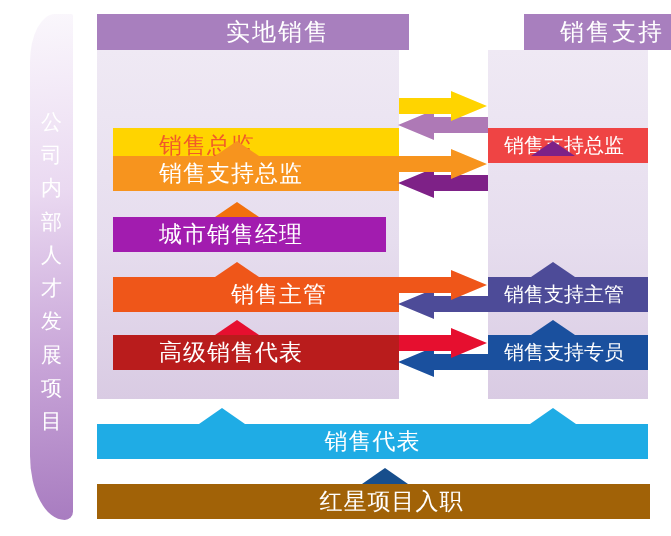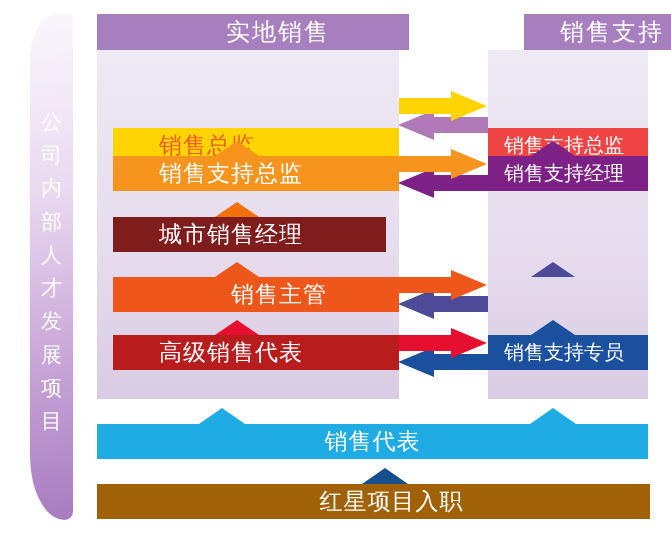--- a/index.html
+++ b/index.html
@@ -35,21 +35,21 @@
     position:absolute;height:35px;display:flex;align-items:center;z-index:10;
     color:#ffffff;font-size:23px;letter-spacing:1px;white-space:nowrap;
   }
   .bar.lbar{left:113px;width:286px;padding-left:46px;box-sizing:border-box;}
   .bar.lbar.short{width:273px;}
   .bar.rbar{left:488px;width:160px;padding-left:16px;box-sizing:border-box;font-size:20px;letter-spacing:0;}
   .bar.bbar{left:97px;width:551px;justify-content:center;}
   .y98{top:98px;margin-top:30px;} .y156{top:156px;} .y217{top:217px;} .y277{top:277px;} .y335{top:335px;}
   .c-yellow{background:#ffd400;color:#f15a29;}
   .c-orange{background:#f7941e;}
-  .c-dkorange{background:#7f1d1d;text-align:right;}
+  .c-dkorange{background:#a21caf;text-align:right;}
   .c-vermilion{background:#ef5619;justify-content:center;}
   .c-red{background:#b91c1c;}
   .c-mauve{background:#ef4444;}
   .c-purple{background:#7e2187;}
   .c-indigo{background:#4d4b98;}
   .c-blue{background:#1a509e;}
   .c-ltblue{background:#1face5;}
   .c-navy{background:#a16207;font-family:Liberation Serif, serif;}
   
   .up{
@@ -129,22 +129,22 @@
   </div>
 
   <div class="up o" style="left:215px;top:141px;"></div>
   <div class="up dko" style="left:215px;top:202px;"></div>
   <div class="up v" style="left:215px;top:262px;"></div>
   <div class="up r" style="left:215px;top:320px;"></div>
 
   <div class="bar rbar c-mauve y98">
     <span>销售支持总监</span>
   </div>
-  <div class="bar rbar c-purple y156">
-    <span>销售支持经理</span>
+  <div class="bar rbar c-indigo y277">
+    <span>销售支持主管</span>
   </div>
   <div class="bar rbar c-blue y335">
     <span>销售支持专员</span>
   </div>
 
   <div class="up p" style="left:531px;top:141px;"></div>
   <div class="up i" style="left:531px;top:262px;"></div>
   <div class="up b" style="left:531px;top:320px;"></div>
 
   <div class="ret rm t110"></div>

